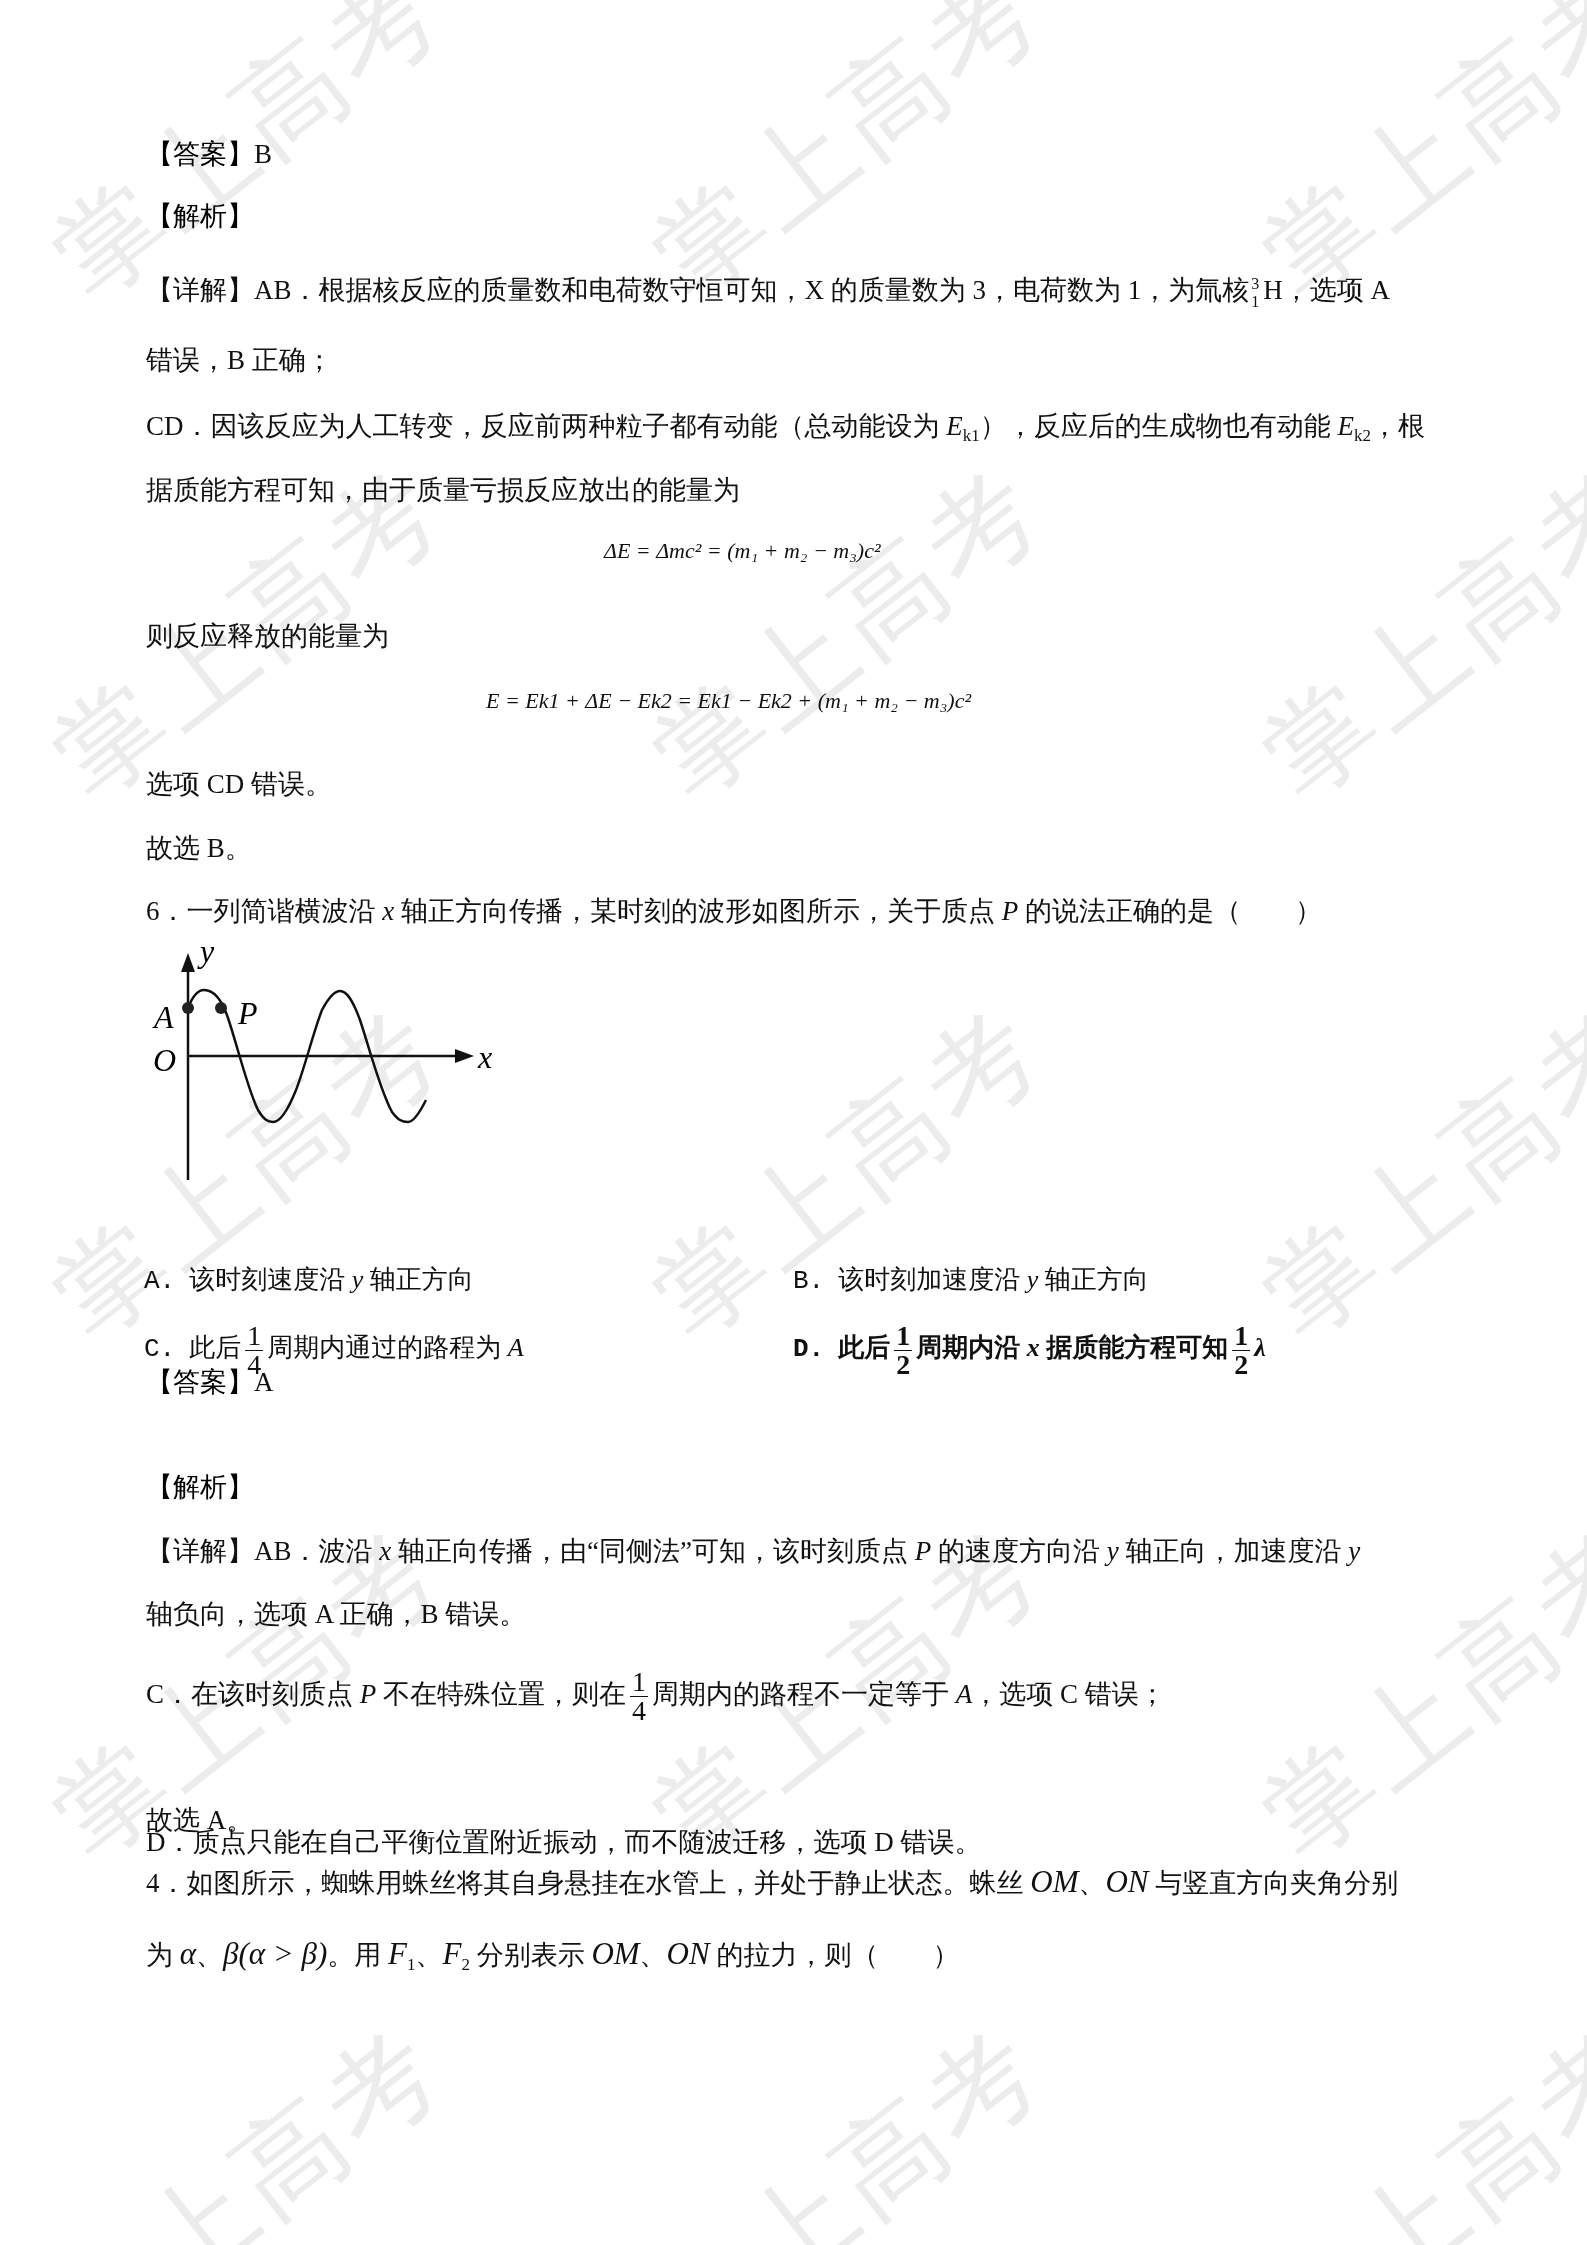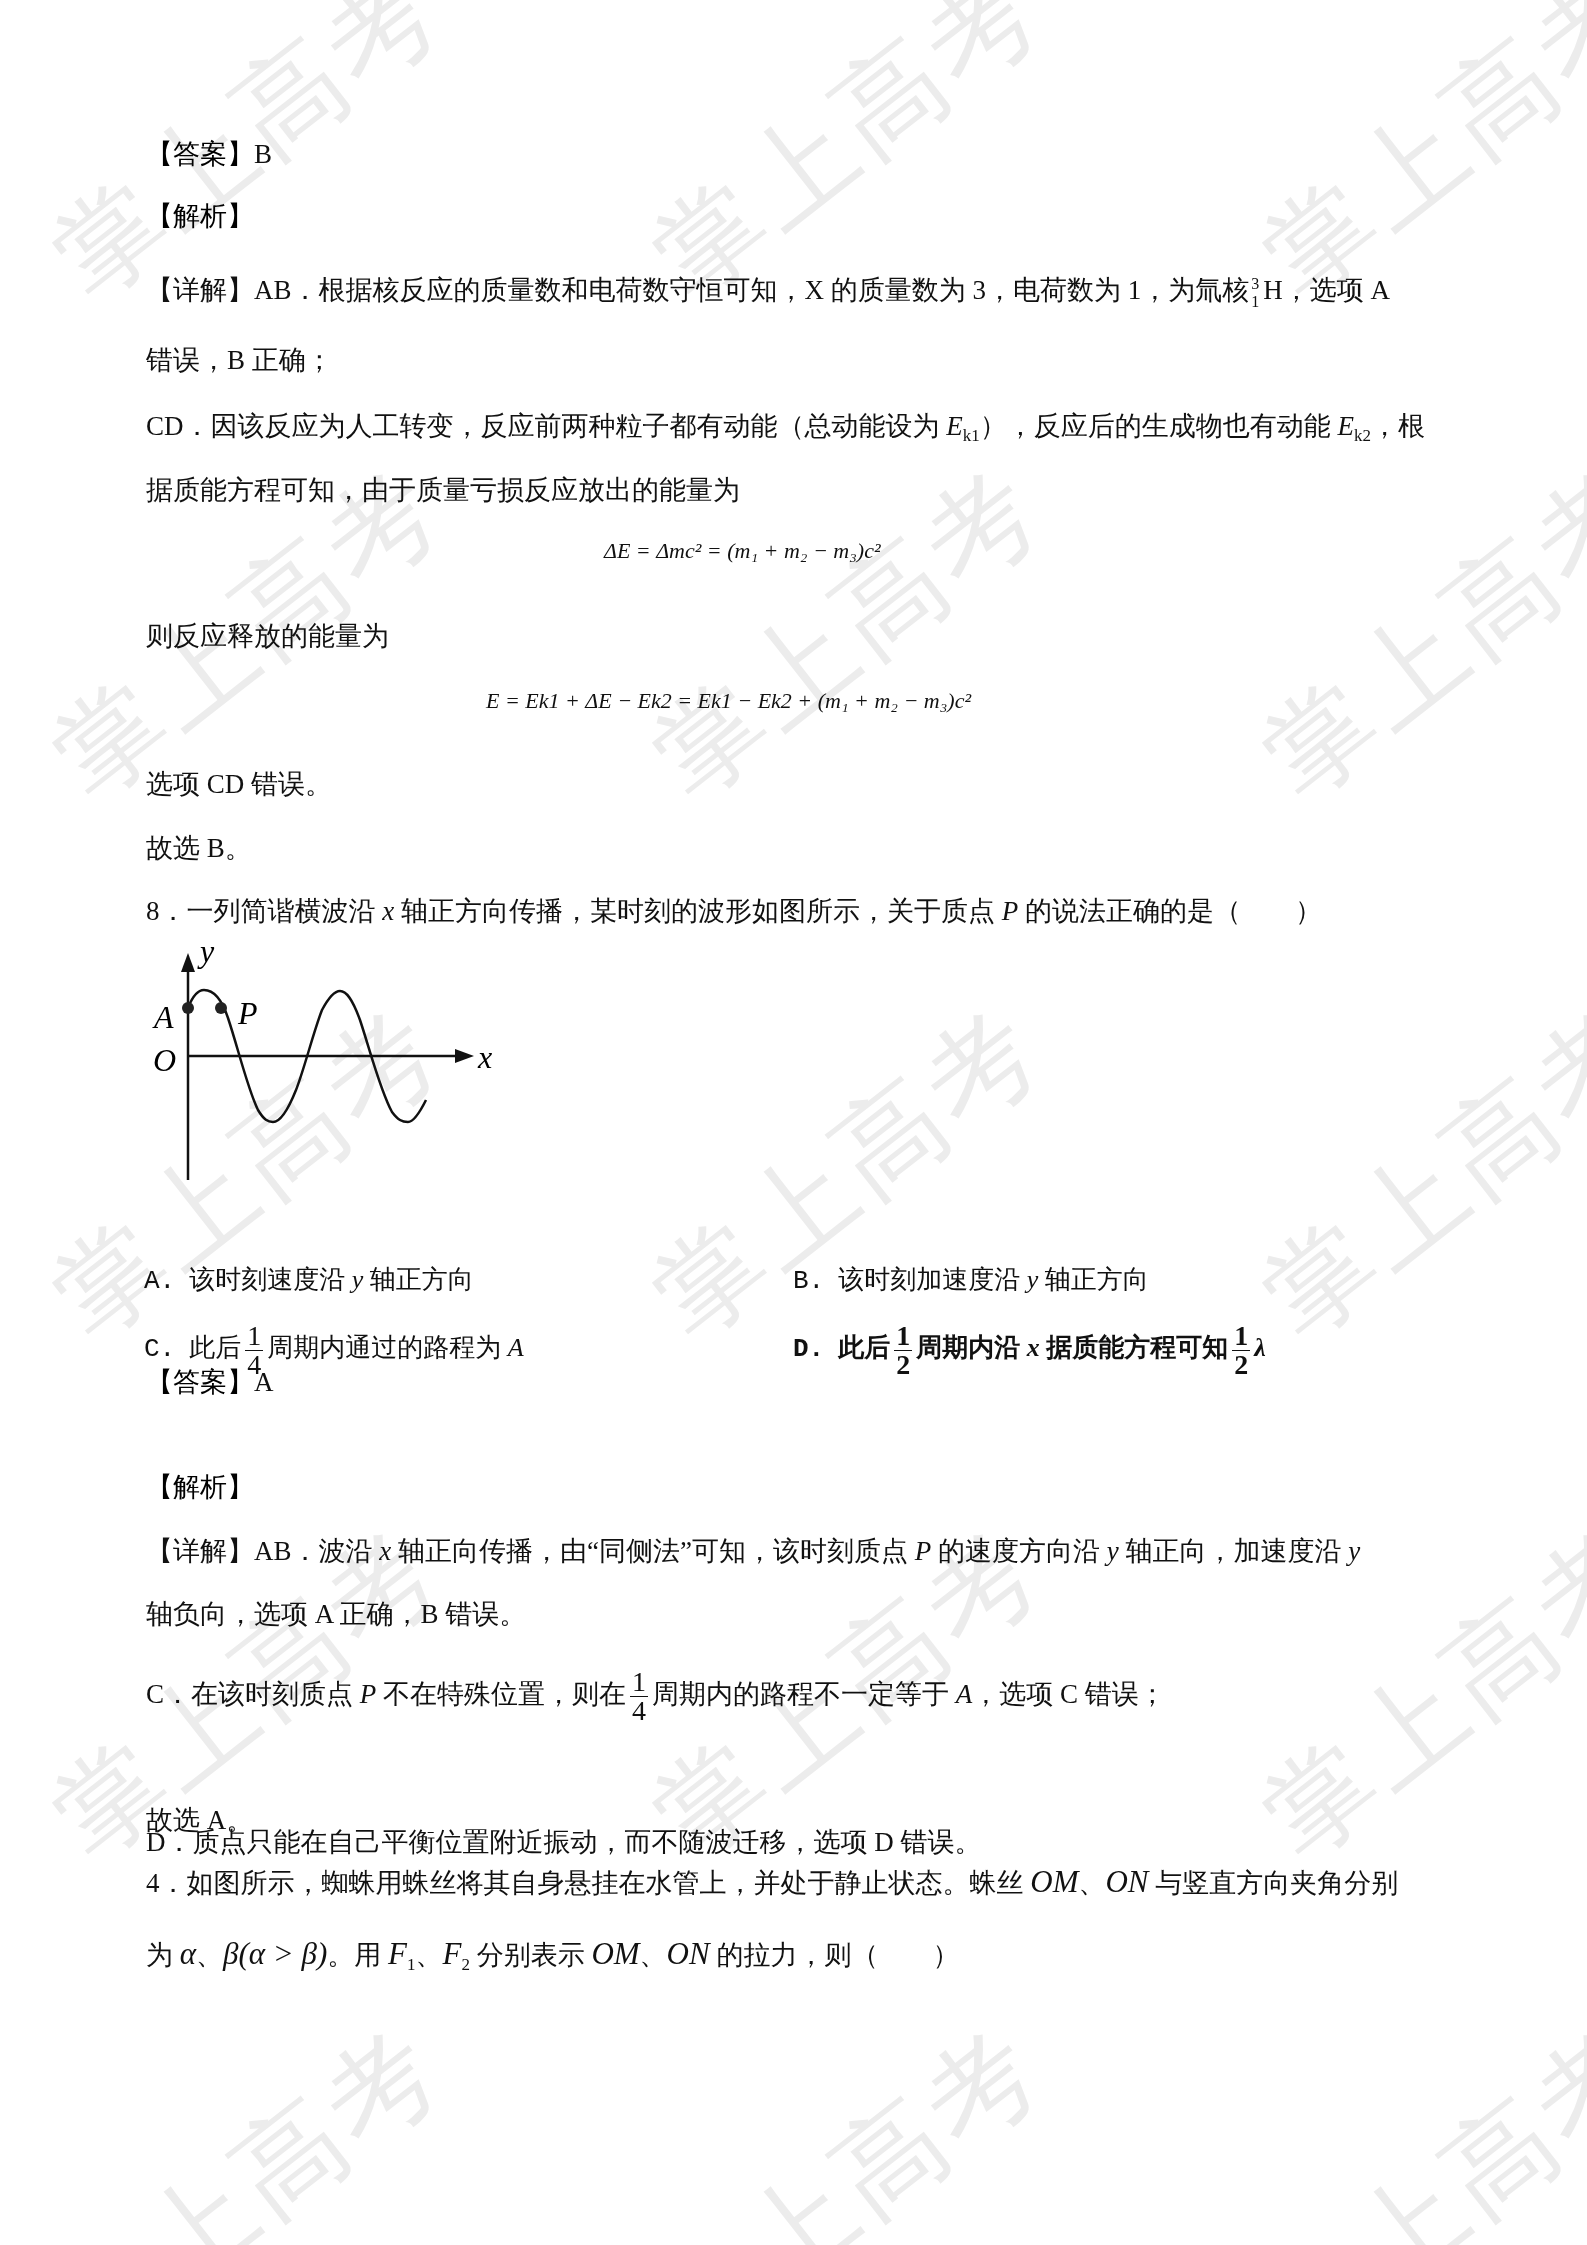--- a/index.html
+++ b/index.html
@@ -66,21 +66,21 @@
 </div>
 <div class="formula" style="left:486px;top:688px;">E = Ek1 + ΔE − Ek2 = Ek1 − Ek2 + (m₁ + m₂ − m₃)c²</div>
 <div class="line" style="top:766px;">
   <span>选项 CD 错误。</span>
 </div>
 <div class="line" style="top:830px;">
   <span>故选 B。</span>
 </div>
 
 <div class="line" style="top:893px;">
-  <span>8．一列简谐横波沿 </span><span class="it">x</span><span> 轴正方向传播，某时刻的波形如图所示，关于质点 </span><span class="it">P</span><span> 的说法正确的是（　　）</span>
+  <span>6．一列简谐横波沿 </span><span class="it">x</span><span> 轴正方向传播，某时刻的波形如图所示，关于质点 </span><span class="it">P</span><span> 的说法正确的是（　　）</span>
 </div>
 
 <svg class="diagram" width="380" height="250" viewBox="140 930 380 250">
   <line x1="188" y1="1180" x2="188" y2="965" stroke="#111" stroke-width="2.5"></line>
   <polygon points="188,953 181,972 195,972" fill="#111"></polygon>
   <line x1="188" y1="1056" x2="462" y2="1056" stroke="#111" stroke-width="2.5"></line>
   <polygon points="474,1056 455,1049 455,1063" fill="#111"></polygon>
   <path d="M188,1008 C193,995 198,990 204,990 C214,990 222,1000 228,1018 C238,1048 248,1090 258,1110 C264,1120 268,1122 273,1122 C280,1122 288,1110 296,1090 C304,1070 314,1030 322,1010 C330,995 336,991 340,991 C346,991 352,998 360,1020 C370,1050 380,1090 392,1112 C398,1120 402,1122 408,1122 C414,1122 420,1112 426,1100" fill="none" stroke="#111" stroke-width="2.5"></path>
   <circle cx="188" cy="1008" r="6" fill="#222"></circle>
   <circle cx="221" cy="1008" r="6" fill="#222"></circle>

